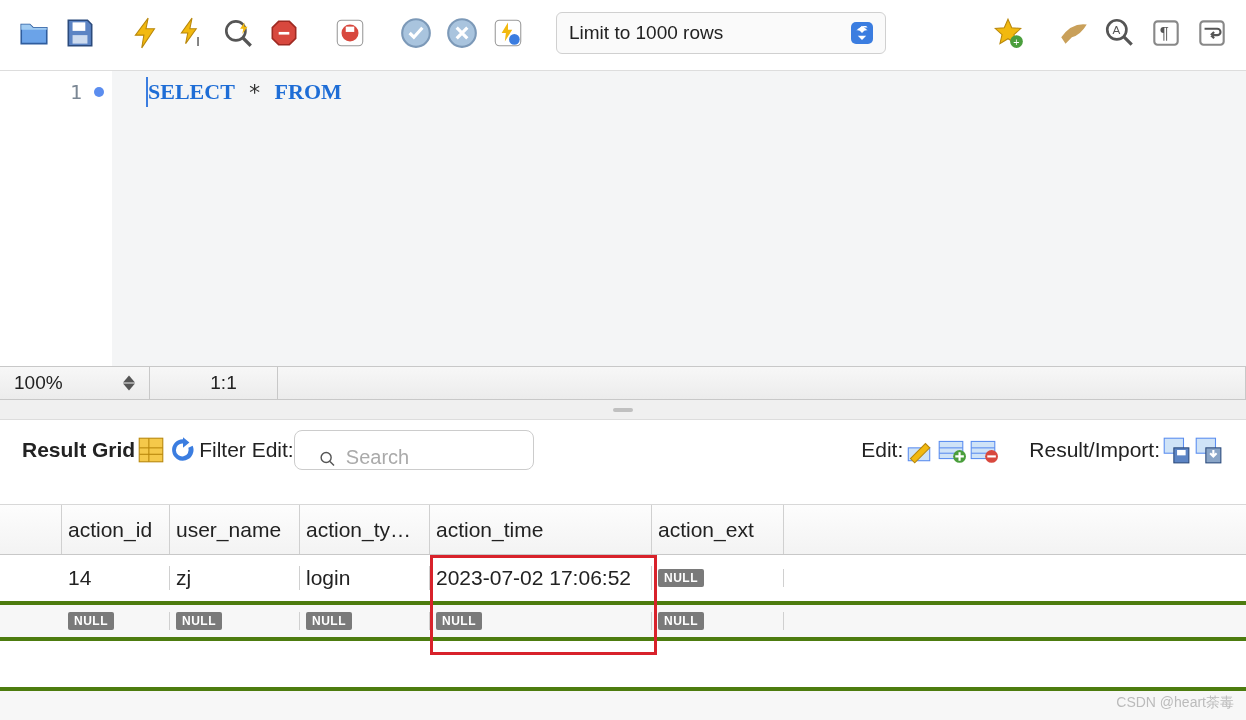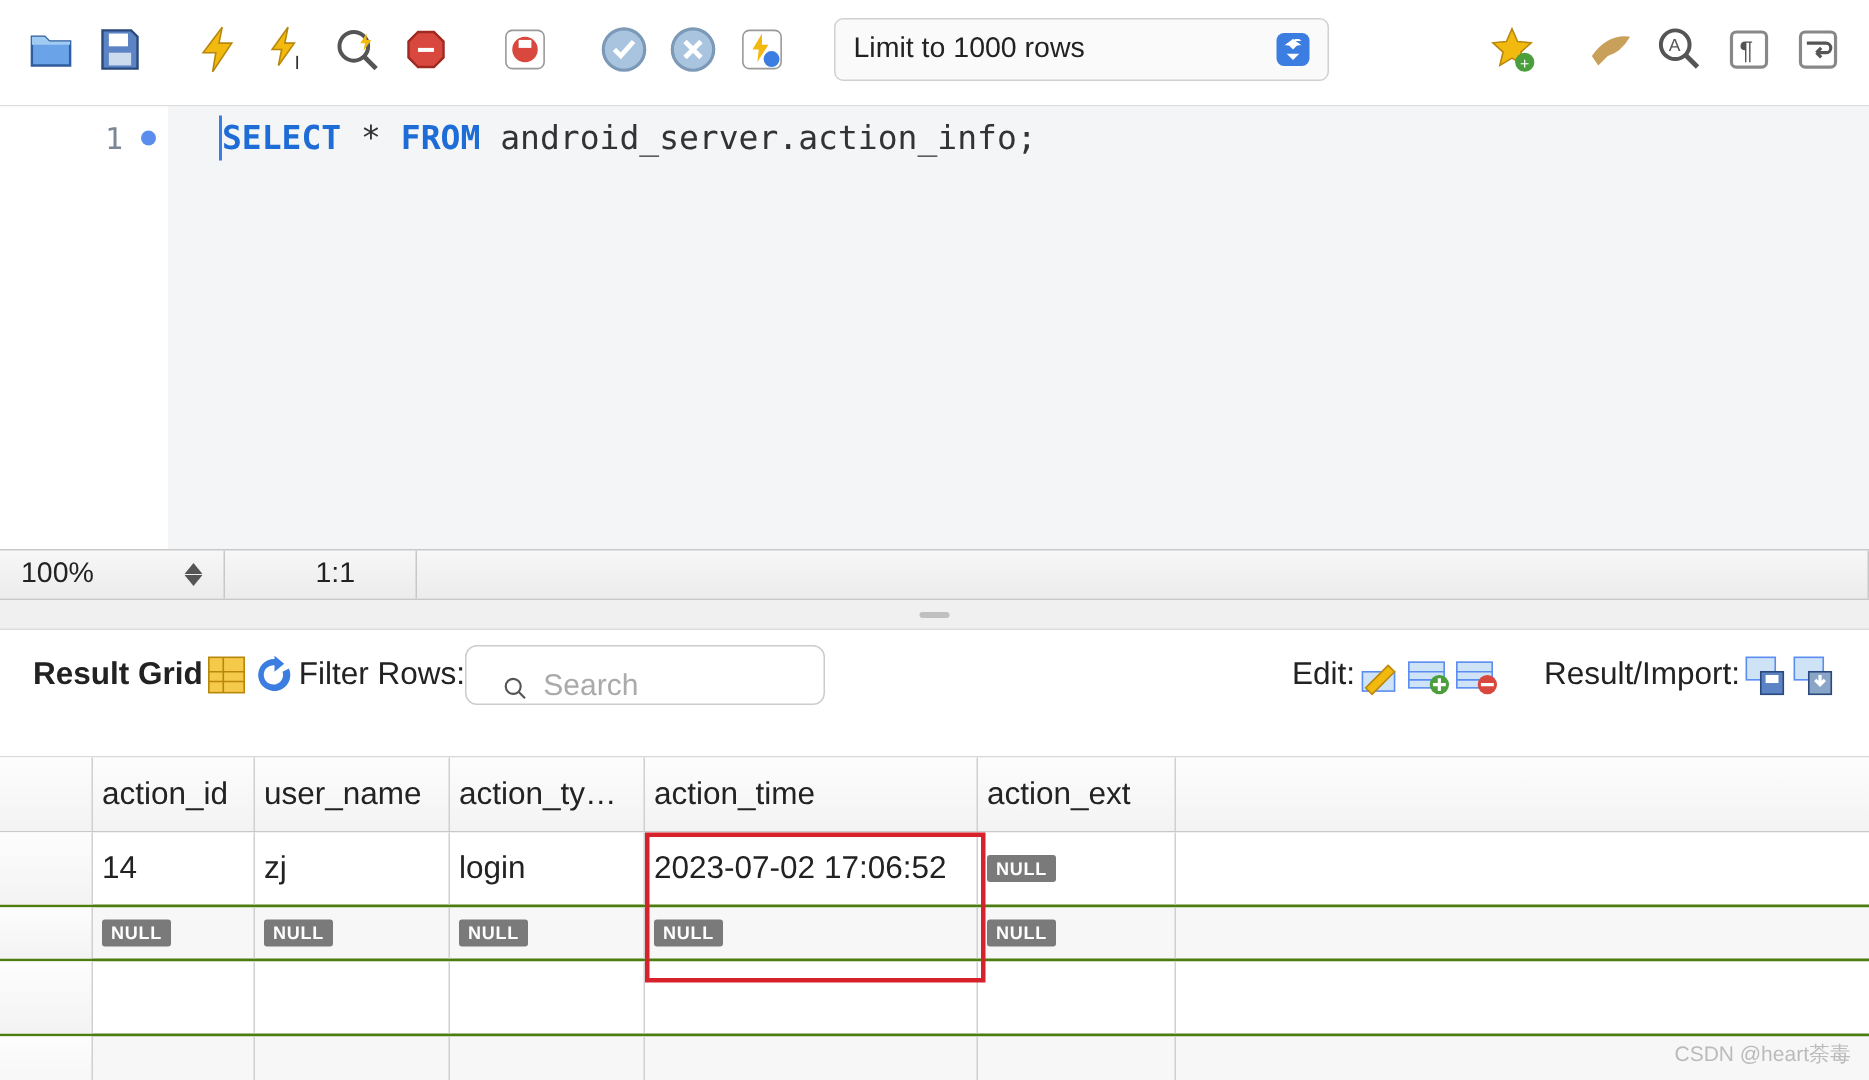--- a/index.html
+++ b/index.html
@@ -15,21 +15,21 @@
     .limit-select .chev { margin-left: auto; width: 22px; height: 22px; background: #3b7de0; border-radius: 5px; display: flex; align-items: center; justify-content: center; }
     .limit-select .chev svg { width: 14px; height: 14px; fill: white; }
     
     
     .editor-wrap { display: flex; height: 295px; }
     .gutter { width: 112px; background: #fff; text-align: right; padding-top: 6px; }
     .gutter .ln { color: #7b8794; font-size: 20px; font-family: ui-monospace, Menlo, monospace; padding-right: 8px; display: flex; justify-content: flex-end; align-items: center; gap: 12px; height: 30px; }
     .gutter .dot { width: 10px; height: 10px; border-radius: 50%; background: #5b8def; }
     .code-area { flex: 1; background: #f4f5f6; padding: 6px 0 0 36px; font-family: ui-monospace, Menlo, monospace; font-size: 22px; position: relative; }
     .code-line { height: 30px; display: flex; align-items: center; white-space: pre; }
-    .kw { color: #1e6dd6; font-weight: 700; }
+    .kw { color: #1e6dd6; font-weight: 700; font-family: Liberation Serif, serif; }
     .txt { color: #333; }
     .cursor-bar { position: absolute; left: 34px; top: 6px; width: 2px; height: 30px; background: #3b7de0; }
     
     
     .status-bar { display: flex; border-top: 1px solid #c8c8c8; border-bottom: 1px solid #c8c8c8; height: 34px; background: linear-gradient(#f7f7f7,#ececec); font-size: 19px; gap: 20px; }
     .status-cell { display: flex; align-items: center; padding: 0 14px; border-right: 1px solid #c8c8c8; }
     .status-cell.zoom { width: 150px; justify-content: space-between; }
     .status-cell.zoom .steppers { display: flex; flex-direction: column; gap: 0; }
     .status-cell.zoom .steppers svg { width: 12px; height: 8px; fill: #555; }
     .status-cell.pos { width: 108px; justify-content: center; }
@@ -47,21 +47,21 @@
     .results-tb .search-box input { border: none; outline: none; font-size: 20px; width: 100%; background: transparent; }
     .results-tb .search-box input::placeholder { color: #aaa; }
     .spacer { flex: 1; }
     .mini-icon { width: 32px; height: 32px; display: flex; align-items: center; justify-content: center; cursor: pointer; }
     .mini-icon svg { width: 30px; height: 30px; }
     
     
     .grid { border-top: 1px solid #d8d8d8; font-size: 21px; margin-top: 24px; }
     .grid-row { display: flex; height: 50px; }
     .grid-row.header { background: linear-gradient(#fdfdfd,#f3f3f3); border-bottom: 1px solid #c8c8c8; }
-    .grid-row.data { border-bottom: 2px solid #4d7c0f; background: #fff; }
+    .grid-row.data { border-bottom: 4px solid #4d7c0f; background: #fff; align-items: center; }
     .grid-row.data.alt { background: #f7f7f7; }
     .cell { border-right: 1px solid #d0d0d0; padding: 0 6px; display: flex; align-items: center; overflow: hidden; white-space: nowrap; text-overflow: ellipsis; }
     .cell.rowhead { width: 62px; background: linear-gradient(#fdfdfd,#f3f3f3); }
     .cell.c0 { width: 108px; }
     .cell.c1 { width: 130px; }
     .cell.c2 { width: 130px; }
     .cell.c3 { width: 222px; position: relative; }
     .cell.c4 { width: 132px; }
     .cell.cx { flex: 1; border-right: none; }
     .null-badge { background: #7a7a7a; color: #fff; font-size: 12px; font-weight: 700; padding: 2px 6px; border-radius: 2px; letter-spacing: 0.5px; }
@@ -193,21 +193,21 @@
 
 <div class="editor-wrap">
   <div class="gutter">
     <div class="ln">
         <span>1</span>
         <span class="dot"></span>
       </div>
   </div>
   <div class="code-area">
     <div class="cursor-bar"></div>
-    <div class="code-line"><span class="kw">SELECT</span><span class="txt"> * </span><span class="kw">FROM</span><span class="txt"> android_server.action_info;</span></div>
+    <div class="code-line"><span class="kw">SELECT</span><span class="txt"> * </span><span class="kw">FROM</span></div>
   </div>
 </div>
 
 <div class="status-bar">
   <div class="status-cell zoom">
     <span>100%</span>
     <span class="steppers">
       <svg viewBox="0 0 10 6">
           <polygon points="0,6 10,6 5,0"></polygon>
         </svg>
@@ -234,21 +234,21 @@
         <line x1="3" y1="12" x2="25" y2="12" stroke="#b8870b"></line>
         <line x1="3" y1="18" x2="25" y2="18" stroke="#b8870b"></line>
         <line x1="12" y1="3" x2="12" y2="25" stroke="#b8870b"></line>
       </svg>
   </div>
   <div class="mini-icon">
     <svg viewBox="0 0 28 28">
         <path fill="#3b7de0" d="M14 4 a10 10 0 1 0 9 6 l-4 2 a6 6 0 1 1 -5 -4 v4 l6 -5 -6 -5 z"></path>
       </svg>
   </div>
-  <span class="sublabel">Filter Rows:</span>
+  <span class="sublabel">Filter Edit:</span>
   <div class="search-box">
     <svg width="20" height="20" viewBox="0 0 24 24">
         <circle cx="10" cy="10" r="7" fill="none" stroke="#555" stroke-width="2"></circle>
         <line x1="15" y1="15" x2="21" y2="21" stroke="#555" stroke-width="2"></line>
       </svg>
     <input type="text" placeholder="Search" style="">
   </div>
   <div class="spacer"></div>
   <span class="sublabel">Edit:</span>
   <div class="mini-icon">

